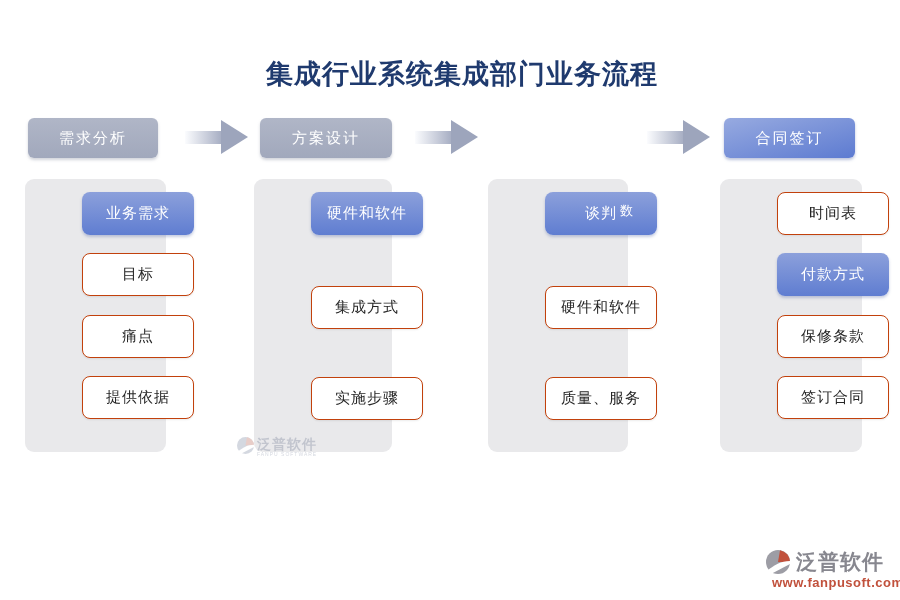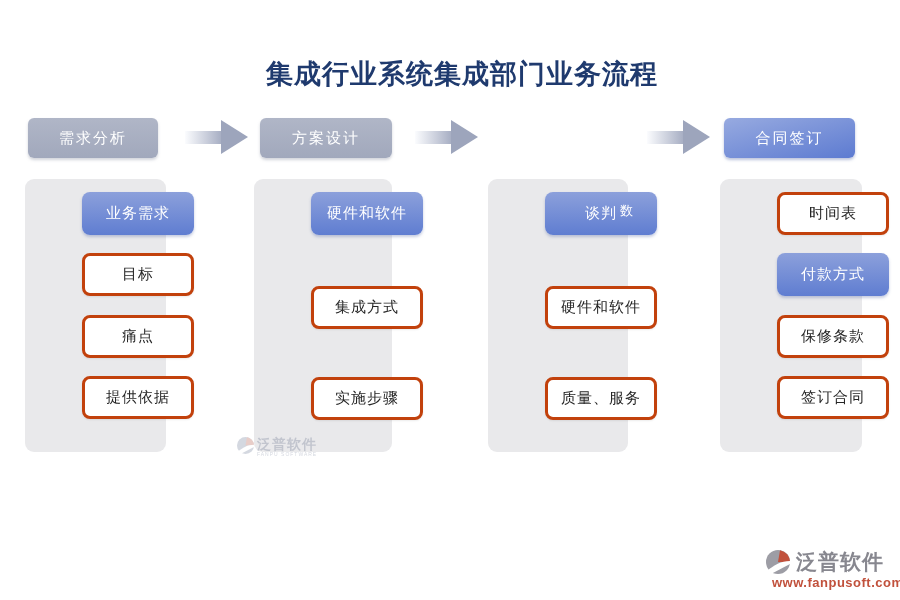--- a/index.html
+++ b/index.html
@@ -40,21 +40,21 @@
   .panel{
     position:absolute;top:179px;height:273px;border-radius:9px;
     background:#e9e9eb;
   }
   .item{
     position:absolute;left:14px;width:112px;height:43px;border-radius:8px;
     display:flex;align-items:center;justify-content:center;
     font-size:15px;letter-spacing:1px;box-sizing:border-box;margin-left:43px;
   }
   .item.plain{
-    background:#ffffff;border:3px solid #c2410c;color:#262626;
+    background:#ffffff;border:1px solid #c2410c;color:#262626;
     box-shadow:0 1px 2px rgba(0,0,0,.08);
   }
   .item.hl{
     background:linear-gradient(180deg,#8ca0db 0%,#5f7dd1 100%);
     color:#ffffff;box-shadow:0 2px 3px rgba(90,110,170,.35);
   }
   
   .stray{
     position:absolute;color:#ffffff;font-size:13px;z-index:3;line-height:1;
   }

